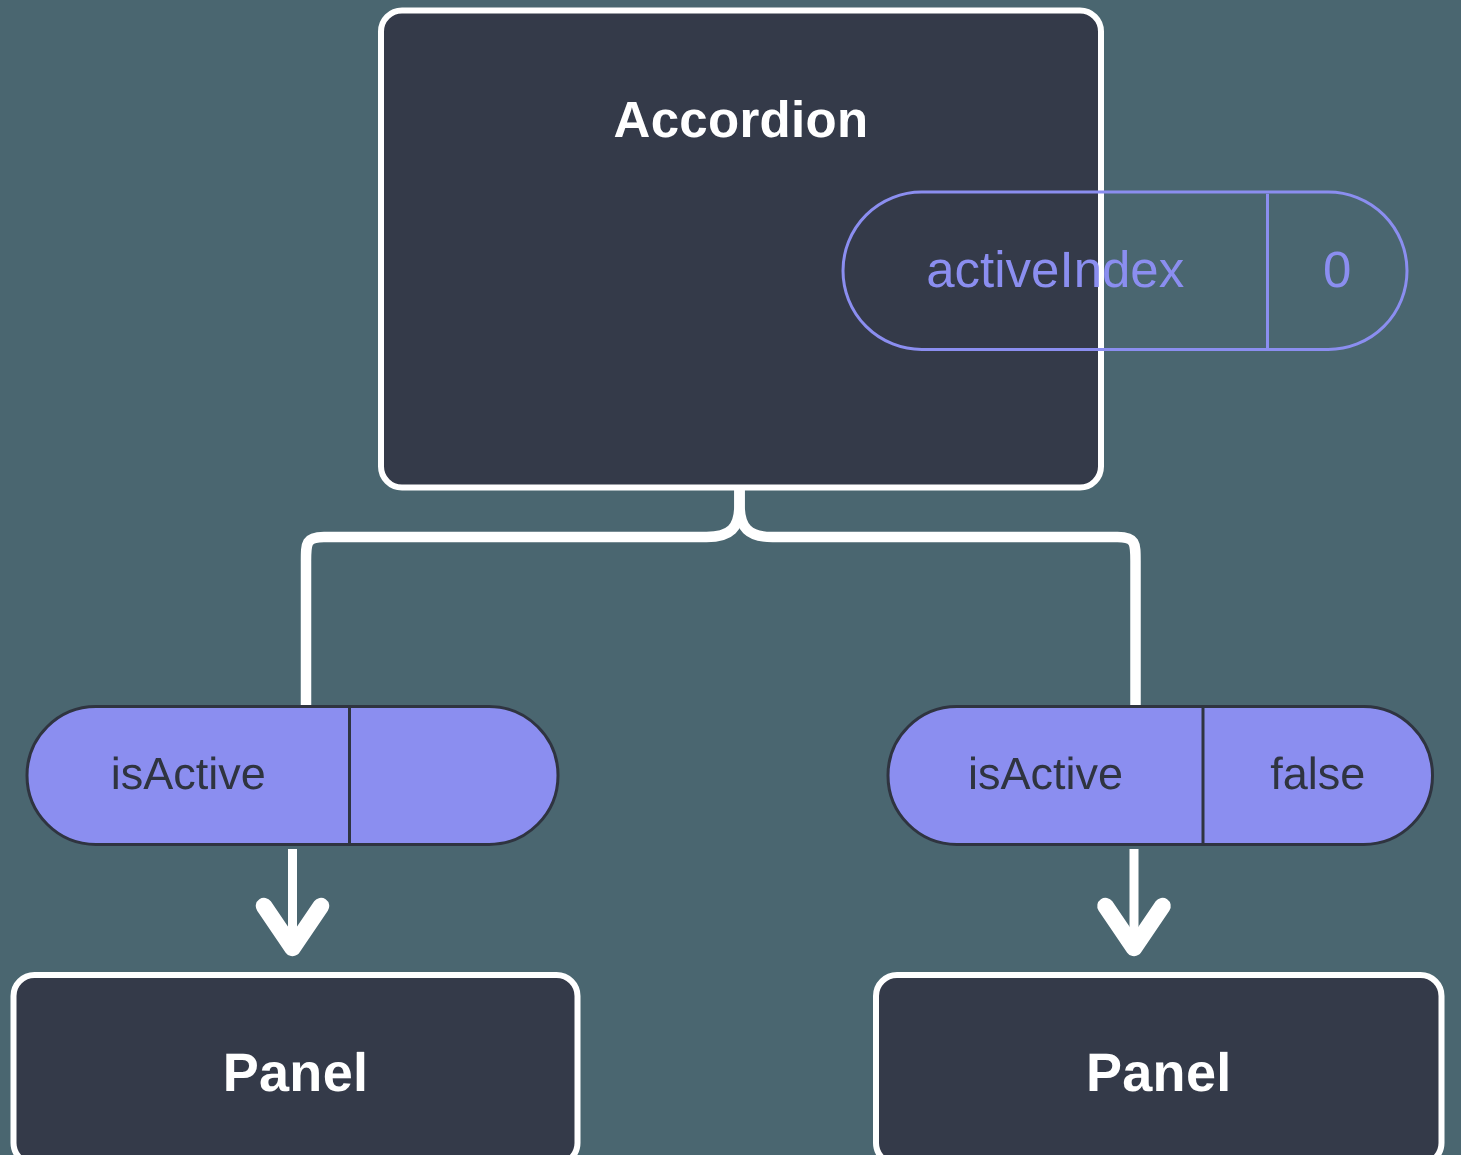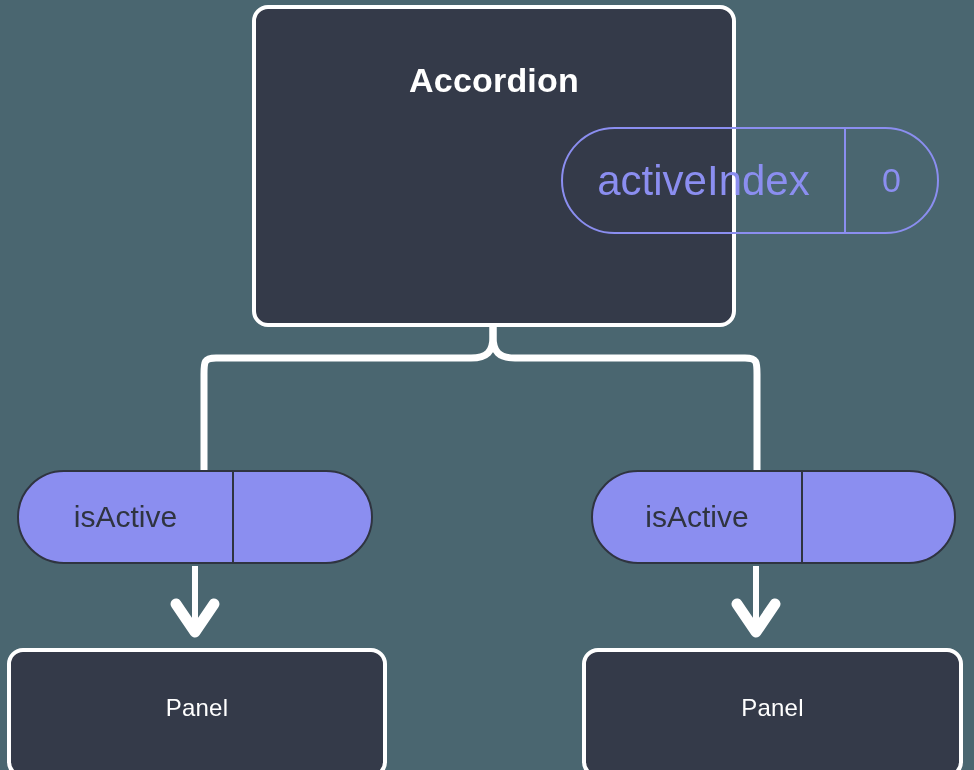--- a/index.html
+++ b/index.html
@@ -66,22 +66,22 @@
     height: 130px;
     background: #343a49;
     border: 4px solid #ffffff;
     border-radius: 16px;
     box-sizing: border-box;
   }
   #panel-left  { left: 7px;   width: 380px; }
   #panel-right { left: 582px; width: 381px; }
   .panel-box .node-title {
     top: 42px;
-    font-size: 24px;
-    font-weight: 400;
+    font-size: 36px;
+    font-weight: 700;
   }
 
   
   .pill {
     position: absolute;
     display: flex;
     align-items: stretch;
     box-sizing: border-box;
     overflow: hidden;
   }
@@ -100,21 +100,21 @@
     top: 118px;
     width: 378px;
     height: 107px;
     border: 2px solid #8b8ef0;
     border-radius: 54px;
     background: transparent;
   }
   #pill-activeindex .pill-key {
     width: 283px;
     color: #8b8ef0;
-    font-size: 42px;
+    font-size: 34px;
     border-right: 2px solid #8b8ef0;
   }
   #pill-activeindex .pill-val {
     flex: 1;
     color: #8b8ef0;
     font-size: 34px;
   }
 
   
   .pill-filled {
@@ -183,20 +183,21 @@
       <div class="pill-val">0</div>
     </div>
   </div>
 
   <div id="pill-isactive-true" class="pill pill-filled">
     <div class="pill-key">isActive</div>
   </div>
 
   <div id="pill-isactive-false" class="pill pill-filled">
     <div class="pill-key">isActive</div>
+    <div class="pill-val">false</div>
   </div>
 
   <div id="panel-left" class="panel-box">
     <div class="node-title">Panel</div>
   </div>
 
   <div id="panel-right" class="panel-box">
     <div class="node-title">Panel</div>
   </div>
 

